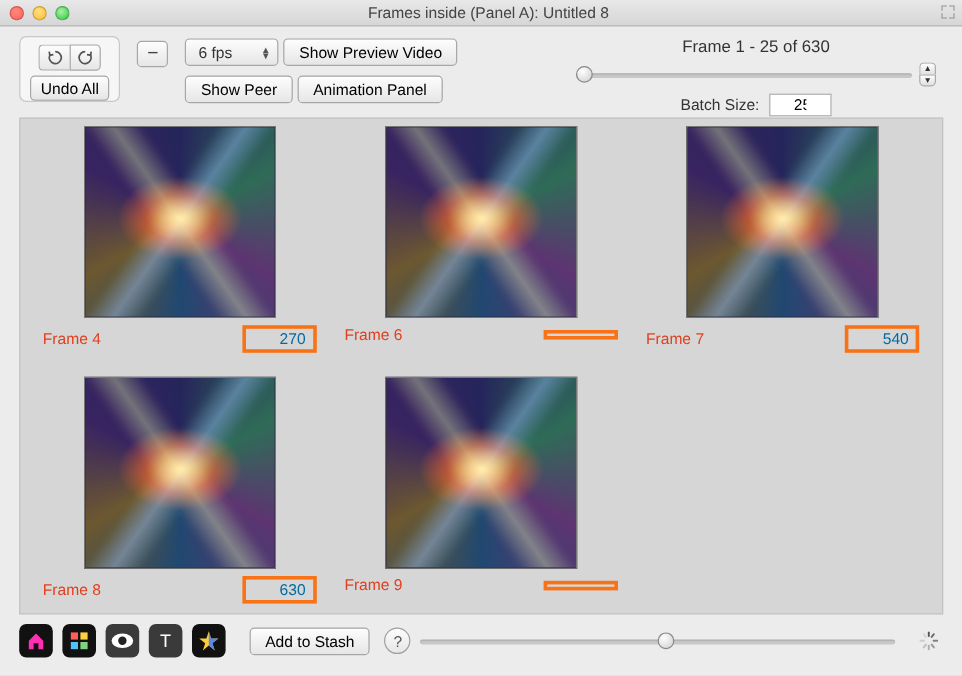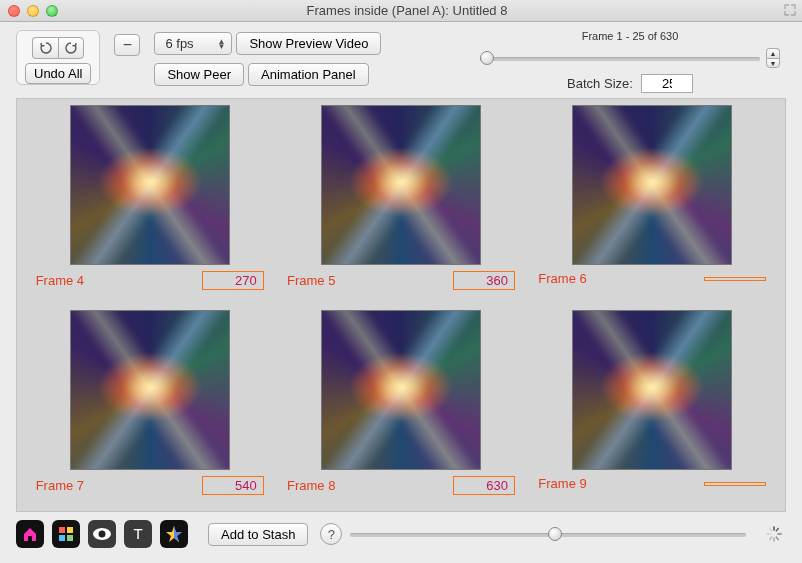--- a/index.html
+++ b/index.html
@@ -24,39 +24,39 @@
   
   .minus-btn { width: 26px; height: 22px; background: linear-gradient(#fdfdfd,#e6e6e6); border: 1px solid #a7a7a7; border-radius: 4px; display:flex; align-items:center; justify-content:center; font-size:16px; color:#444; cursor:pointer; margin-top: 4px; }
   
   .mid-controls { display: flex; flex-direction: column; gap: 8px; margin-top: 2px; }
   .mid-row { display: flex; gap: 4px; }
   .aqua-btn { background: linear-gradient(#fdfdfd,#e6e6e6); border: 1px solid #a7a7a7; border-radius: 4px; padding: 3px 12px; font-size: 13px; cursor: pointer; box-shadow: 0 1px 0 rgba(255,255,255,0.6) inset; }
   .fps-select { display:flex; align-items:center; background: linear-gradient(#fdfdfd,#e6e6e6); border: 1px solid #a7a7a7; border-radius: 4px; padding: 2px 6px 2px 10px; cursor:pointer; min-width:78px; justify-content:space-between; font-size:13px; }
   .fps-arrows { display:flex; flex-direction:column; line-height:5px; font-size:8px; color:#555; margin-left:6px; }
   
   .right-controls { margin-left: auto; margin-right: 6px; display:flex; flex-direction:column; align-items:center; gap:6px; width: 300px; }
-  .frame-range { font-size: 11px; color: #333; }
+  .frame-range { font-size: 14px; color: #333; }
   .slider-row { display:flex; align-items:center; gap:6px; width:100%; }
   .hslider { flex:1; position:relative; height:16px; }
   .hslider .track { position:absolute; top:7px; left:0; right:0; height:4px; background:#c8c8c8; border-radius:2px; box-shadow: inset 0 1px 1px rgba(0,0,0,0.15); }
   .hslider .thumb { position:absolute; top:1px; width:14px; height:14px; background: radial-gradient(circle at 35% 30%, #fff, #ccc); border:1px solid #888; border-radius:50%; }
   .stepper { display:flex; flex-direction:column; }
   .stepper span { width:14px; height:10px; background:linear-gradient(#fdfdfd,#e0e0e0); border:1px solid #aaa; font-size:7px; display:flex; align-items:center; justify-content:center; cursor:pointer; }
   .stepper span:first-child { border-radius:4px 4px 0 0; border-bottom:none; }
   .stepper span:last-child { border-radius:0 0 4px 4px; }
   .batch-row { display:flex; align-items:center; gap:8px; font-size:13px; }
   .batch-input { width:52px; padding:1px 20px; border:1px solid #aaa; background:#fff; font-size:13px; text-align:left; }
 
   .frames-area { background:#d6d6d6; margin: 0 16px; height: 414px; overflow:hidden; padding: 6px 2px 2px 2px; border:1px solid #c2c2c2; }
   .frames-grid { display:grid; grid-template-columns: repeat(3, 1fr); gap: 20px 18px; padding: 0 14px; }
   .frame-cell { display:flex; flex-direction:column; align-items:center; }
   .frame-thumb { width:160px; height:160px; border:1px solid #777; background:#1a1a2a; position:relative; overflow:hidden; cursor:pointer; }
   .frame-info { display:flex; align-items:center; justify-content:space-between; width: 228px; margin-top:6px; }
   .frame-label { color:#e04020; font-size:13px; }
-  .frame-value { border:1px solid #f97316; padding:1px 6px; min-width:62px; text-align:right; color:#be185d; background:#d6d6d6; font-size:13px; }
+  .frame-value { border:3px solid #f97316; padding:1px 6px; min-width:62px; text-align:right; color:#0369a1; background:#d6d6d6; font-size:13px; }
   
   .bottombar { height:44px; display:flex; align-items:center; padding: 0 16px; gap:8px; }
   .tool-icon { width:28px; height:28px; border-radius:6px; display:flex; align-items:center; justify-content:center; cursor:pointer; }
   .tool-icon.black { background:#111; }
   .tool-icon.gray { background:#3a3a3a; }
   .help-btn { width:22px; height:22px; border-radius:50%; border:1px solid #a0a0a0; background:linear-gradient(#fdfdfd,#e6e6e6); display:flex; align-items:center; justify-content:center; font-size:13px; color:#555; cursor:pointer; margin-left:4px; }
   .bottom-slider { margin-left:auto; width:200px; }
   .loading { width:16px; height:16px; margin-left:12px; margin-right: 4px; }
 
   
@@ -158,29 +158,20 @@
 
 <div class="frames-area">
   <div class="frames-grid">
     <div class="frame-cell">
       <div class="frame-thumb">
           <div class="fractal"></div>
         </div>
       <div class="frame-info">
         <span class="frame-label">Frame  4</span>
         <span class="frame-value">270</span>
-      </div>
-    </div>
-    <div class="frame-cell">
-      <div class="frame-thumb">
-          <div class="fractal"></div>
-        </div>
-      <div class="frame-info">
-        <span class="frame-label">Frame  5</span>
-        <span class="frame-value">360</span>
       </div>
     </div>
     <div class="frame-cell">
       <div class="frame-thumb">
           <div class="fractal"></div>
         </div>
       <div class="frame-info">
         <span class="frame-label">Frame  6</span>
         <span class="frame-value"></span>
       </div>

